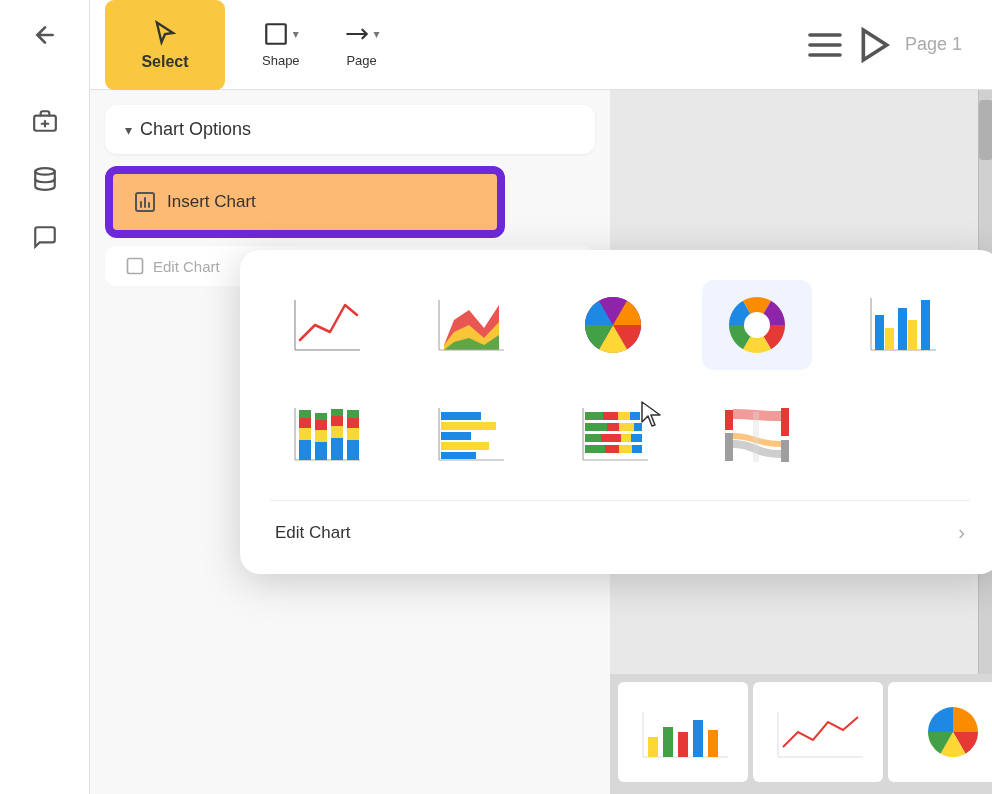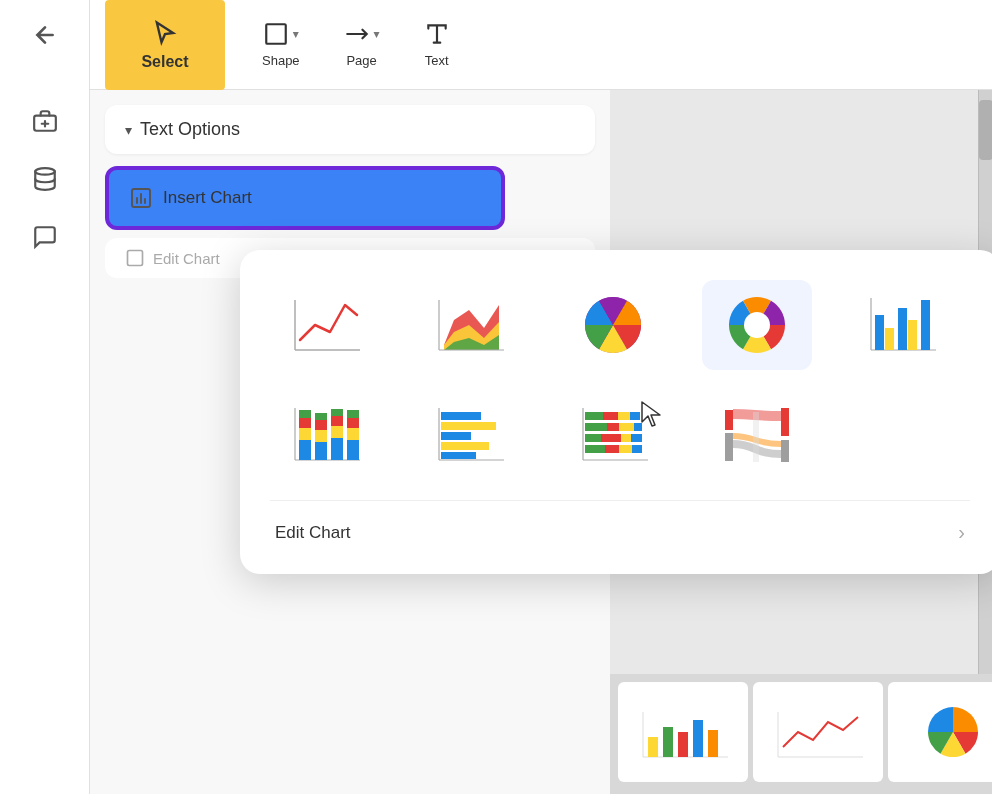--- a/index.html
+++ b/index.html
@@ -55,21 +55,21 @@
       align-items: center;
       padding: 0 10px;
       gap: 20px;
       z-index: 5;
     }
 
     .tool-select {
       width: 120px;
       height: 90px;
       background: #F9C840;
-      border-radius: 4px;
+      border-radius: 9px;
       display: flex;
       flex-direction: column;
       align-items: center;
       justify-content: center;
       gap: 6px;
       cursor: pointer;
       margin: 5px;
     }
     .tool-select svg { width: 28px; height: 28px; color: #333; }
     .tool-select span { font-size: 16px; font-weight: 600; color: #333; }
@@ -137,22 +137,22 @@
       display: flex;
       align-items: center;
       gap: 8px;
       margin-bottom: 12px;
       box-shadow: 0 1px 3px rgba(0,0,0,0.06);
     }
     .chart-options-header .chevron { font-size: 14px; color: #555; }
     .chart-options-header .title { font-size: 18px; font-weight: 500; color: #333; }
 
     .insert-chart-btn {
-      background: #3b82f6;
-      border: 4px solid #6d28d9;
+      background: #fdba74;
+      border: 8px solid #6d28d9;
       border-radius: 12px;
       padding: 16px 20px;
       display: flex;
       align-items: center;
       gap: 10px;
       font-size: 17px;
       font-weight: 500;
       color: #333;
       cursor: pointer;
       width: 400px;
@@ -324,36 +324,45 @@
     <div class="tool-item">
       <div class="arrow">
         <svg viewBox="0 0 24 24" fill="none" stroke="currentColor" stroke-width="2" stroke-linecap="round">
           <path d="M3 12h18M17 8l4 4-4 4"></path>
         </svg>
         <span class="dropdown-arrow">▾</span>
       </div>
       <span>Page</span>
     </div>
 
-    <div class="tool-item">
-      <svg viewBox="0 0 24 24" fill="none" stroke="currentColor" stroke-width="2" stroke-linecap="round">
-        <path d="M4 7V4h16v3M9 20h6M12 4v16"></path>
-      </svg>
-      <span>Text</span>
+
+    <div class="toolbar-right">
+      <div class="toolbar-right-icon">
+        <svg viewBox="0 0 24 24" fill="none" stroke="currentColor" stroke-width="2.2" stroke-linecap="round">
+          <line x1="3" y1="6" x2="21" y2="6"></line>
+          <line x1="3" y1="12" x2="21" y2="12"></line>
+          <line x1="3" y1="18" x2="21" y2="18"></line>
+        </svg>
+      </div>
+      <div class="toolbar-right-icon">
+        <svg viewBox="0 0 24 24" fill="none" stroke="currentColor" stroke-width="2.2" stroke-linecap="round">
+          <polygon points="5,3 19,12 5,21"></polygon>
+        </svg>
+      </div>
+      <span class="page-label">Page 1</span>
     </div>
-
   </div>
 
   <div class="panel-area">
 
     <div class="left-panel">
 
       <div class="chart-options-header">
         <span class="chevron">▾</span>
-        <span class="title">Text Options</span>
+        <span class="title">Chart Options</span>
       </div>
 
       <div class="insert-chart-btn">
         <svg viewBox="0 0 24 24" fill="none" stroke="currentColor" stroke-width="2" stroke-linecap="round">
           <rect x="3" y="3" width="18" height="18" rx="2"></rect>
           <line x1="8" y1="17" x2="8" y2="12"></line>
           <line x1="12" y1="17" x2="12" y2="8"></line>
           <line x1="16" y1="17" x2="16" y2="13"></line>
         </svg>
         <span>Insert Chart</span>

